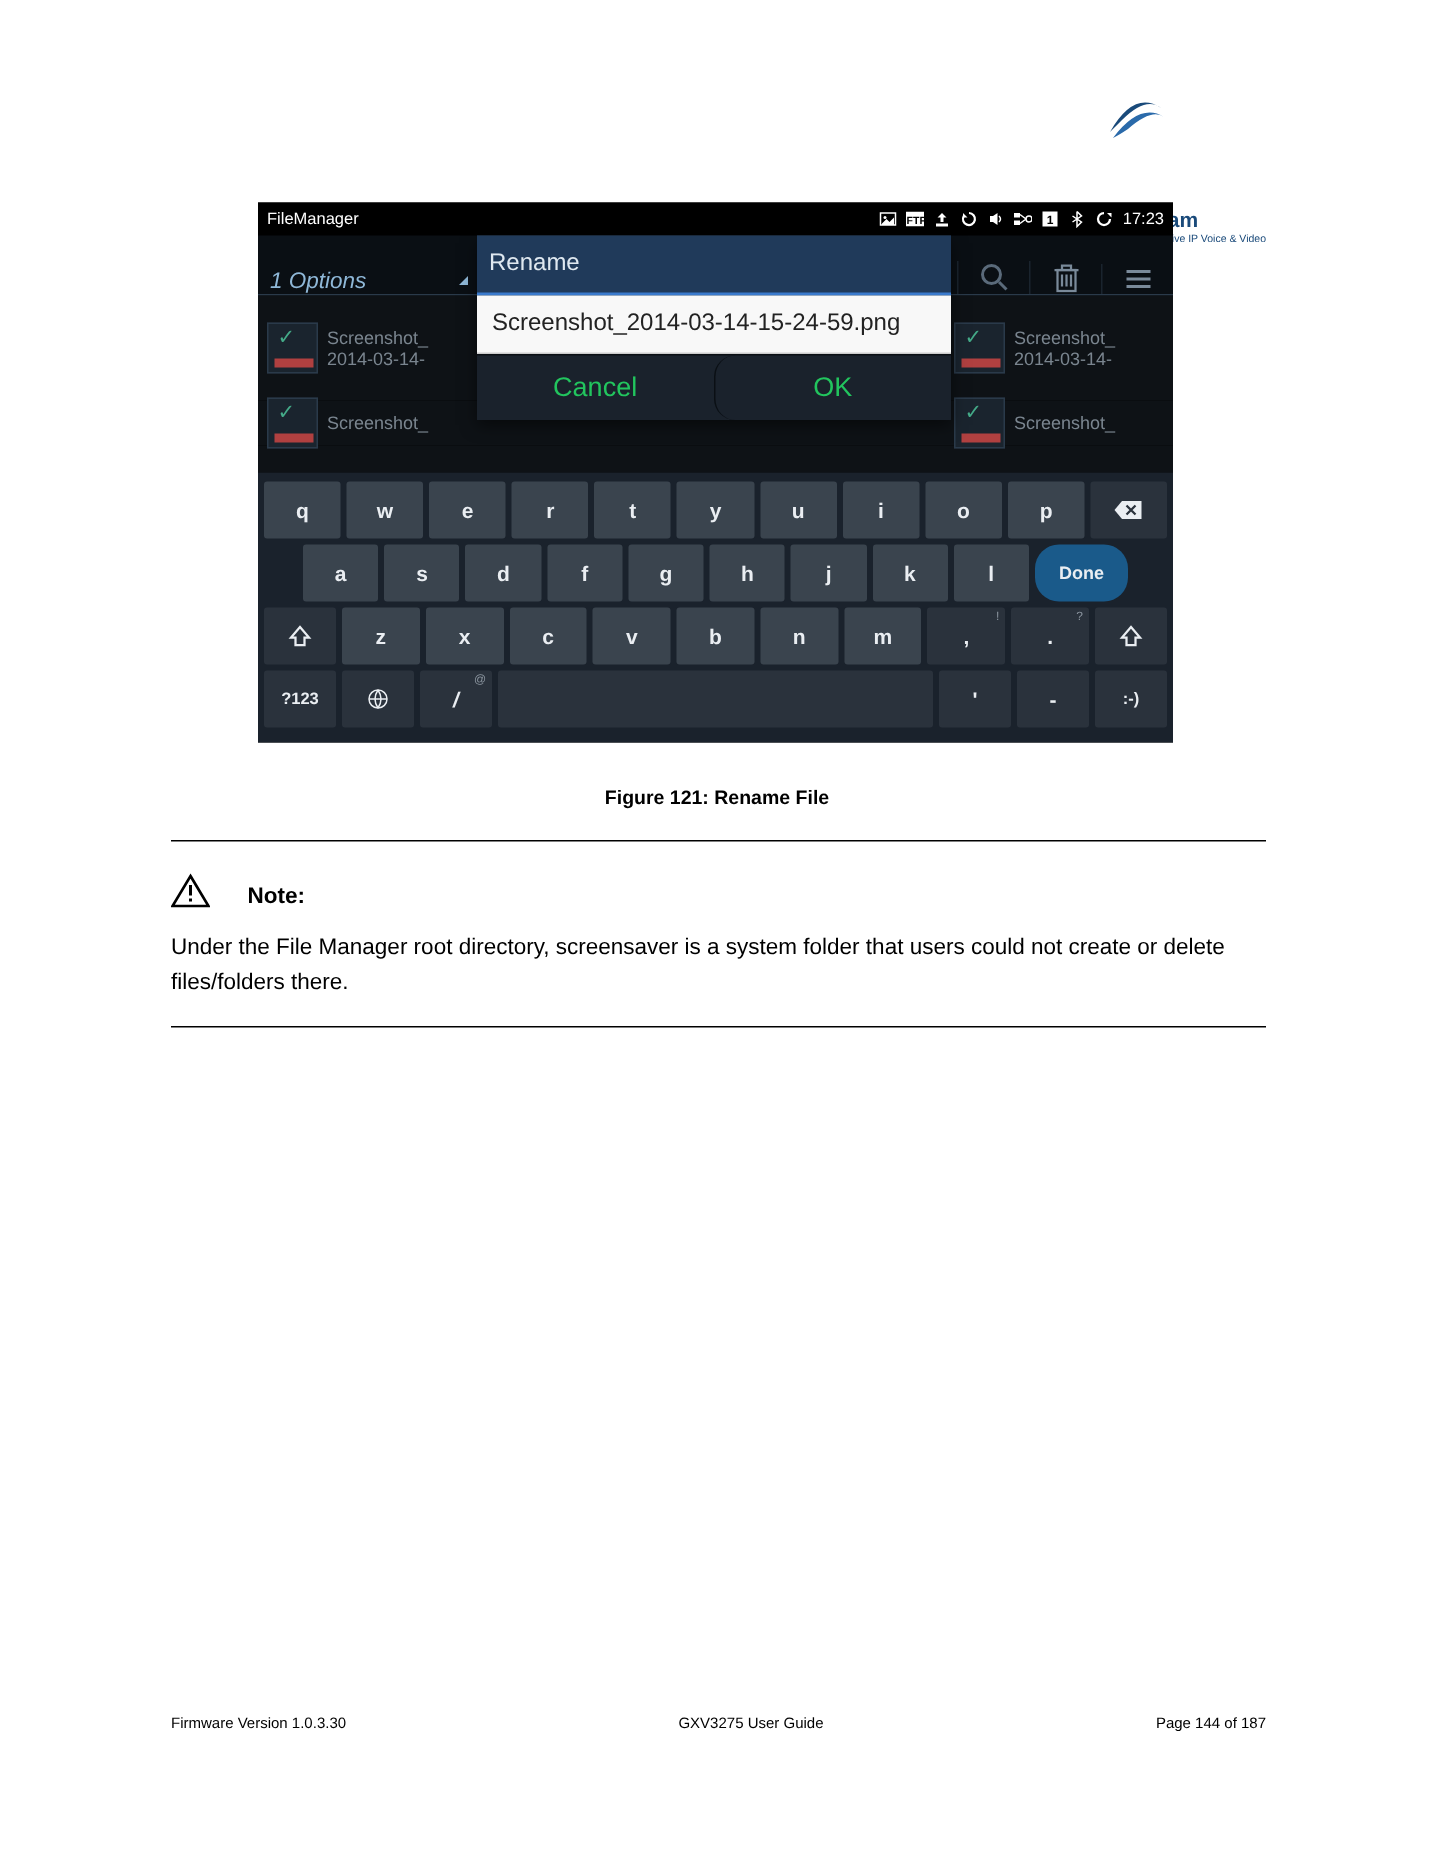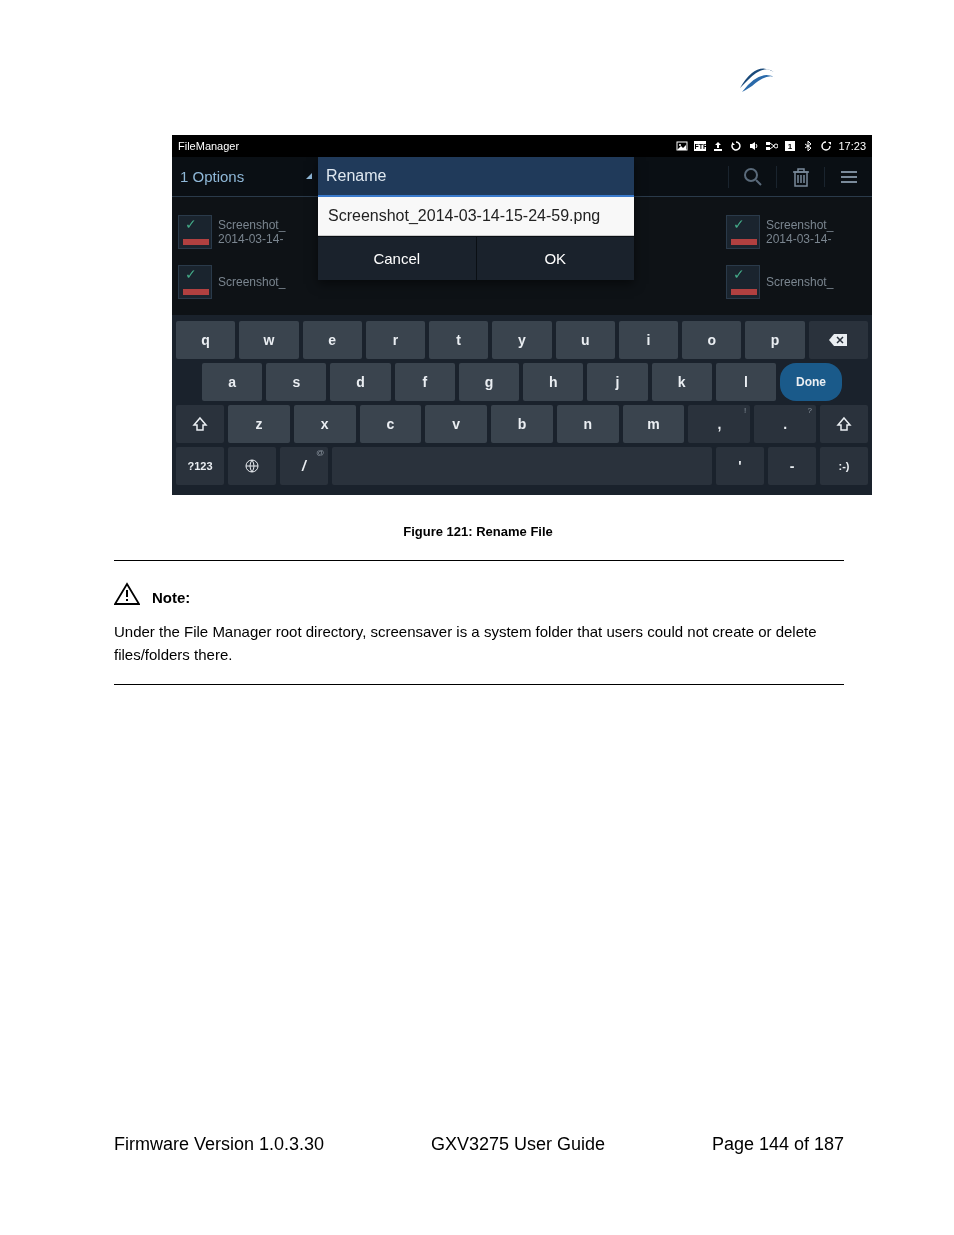--- a/index.html
+++ b/index.html
@@ -6,50 +6,50 @@
   html, body { width: 954px; height: 1235px; background: #fff; font-family: Arial, Helvetica, sans-serif; color: #000; }
   .page { position: relative; width: 954px; height: 1235px; }
 
   
   .logo { position: absolute; top: 58px; right: 110px; width: 110px; height: 60px; }
   .logo-swoosh { width: 44px; height: 44px; position: relative; display:inline-block; vertical-align:bottom;}
   .logo-text { display:inline-block; font-size: 14px; font-weight: bold; color: #1a4a7a; vertical-align: bottom; margin-left:-6px;margin-top:36px;}
   .logo-tag { font-size: 7px; color: #1a4a7a; margin-top:2px; text-align:right;}
 
   
-  .shot { position: absolute; left: 172px; top: 135px; width: 700px; height: 360px; background: #000; color:#cfd6dd; font-family: "Segoe UI", Arial, sans-serif; }
+  .shot { position: absolute; left: 172px; top: 135px; width: 610px; height: 360px; background: #000; color:#cfd6dd; font-family: "Segoe UI", Arial, sans-serif; }
   .statusbar { height: 22px; background:#000; color:#fff; font-size:11px; display:flex; align-items:center; padding:0 6px;}
   .status-left { flex:1; }
   .status-right { display:flex; gap:6px; align-items:center; }
   .status-icon { width:12px; height:12px; display:inline-flex; align-items:center; justify-content:center; }
   .sb-time { font-size:11px; }
 
-  .toolbar { height:40px; background:#0a0f14; display:flex; align-items:center; border-bottom:1px solid #2a3a4a;}
+  .toolbar { height:40px; background:#0a0f14; display:flex; align-items:flex-end; border-bottom:1px solid #2a3a4a;font-style:italic;}
   .options { width:146px; display:flex; align-items:center; padding-left:8px; color:#8fb8d8; font-size:15px; position:relative; }
   .options::after { content:""; position:absolute; right:6px; bottom:6px; width:0;height:0; border-left:6px solid transparent; border-bottom:6px solid #8fb8d8;}
   .toolbar-spacer { flex:1; }
   .tb-btn { width:48px; display:flex; align-items:center; justify-content:center; border-left:1px solid #1a242e;}
 
   .files-row { height:70px; background:#0e1216; display:flex; }
   .file-tile { width:152px; display:flex; align-items:center; gap:6px; padding:4px 6px; color:#7a858f; font-size:12px; }
   .file-thumb { width:34px; height:34px; background:#1a242e; border:1px solid #2a3a4a; position:relative; flex-shrink:0;}
   .file-thumb::after { content:""; position:absolute; left:4px; bottom:3px; width:26px; height:6px; background:#b04040;}
   .file-thumb::before { content:"✓"; position:absolute; left:6px; top:0px; color:#4a8; font-size:14px;}
   .file-label { display:flex; flex-direction:column; }
   .files-row2 { height:30px; background:#0e1216; display:flex; }
   .files-gap { height:18px; background:#0e1216;}
 
   
   .dialog { position:absolute; left:146px; top:22px; width:316px; background:#222a34; box-shadow:0 4px 10px rgba(0,0,0,0.5); z-index:5;}
   .dlg-title { background:#203a5a; border-bottom:2px solid #3a7acc; color:#dfe8f0; font-size:16px; padding:10px 8px;}
   .dlg-input-wrap { background:#f8f8f8; padding:0; }
   .dlg-input { width:100%; border:none; outline:none; background:#f8f8f8; color:#222; font-size:16px; padding:10px 10px; border-bottom:1px solid #ccc;}
   .dlg-btns { display:flex; height:44px; background:#1a222c; border-top:1px solid #0a0f14;}
-  .dlg-btn { flex:1; display:flex; align-items:center; justify-content:center; color:#ffffff; font-size:15px; cursor:pointer;}
-  .dlg-btn + .dlg-btn { border-left:1px solid #0a0f14;}
+  .dlg-btn { flex:1; display:flex; align-items:center; justify-content:center; color:#22c55e; font-size:18px; cursor:pointer;}
+  .dlg-btn + .dlg-btn { border-left:1px solid #0a0f14;border-radius:14px;}
 
   
   .kbd { position:absolute; left:0; right:0; bottom:0; height:180px; background:#1a222c; padding:6px 4px;}
   .krow { display:flex; gap:4px; margin-bottom:4px; height:38px;}
   .key { background:#3a444e; color:#eaeef2; display:flex; align-items:center; justify-content:center; font-size:14px; font-weight:bold; border-radius:2px; cursor:pointer; position:relative;}
   .key.dark { background:#2a323c; }
   .key.accent { background:#1a5a8a; font-size:12px;border-radius:16px;}
   .key-hint { position:absolute; top:1px; right:4px; font-size:8px; color:#8a949e; font-weight:normal;}
   .krow1 .key { flex:1; }
   .krow2 { padding:0 26px;}
@@ -63,28 +63,28 @@
   .krow4 .slash { flex:0 0 48px;}
   .krow4 .space { flex:3;}
   .krow4 .punc { flex:0 0 48px;}
   .krow4 .smile { flex:0 0 48px;}
 
   
   .caption { position:absolute; left:1px; width:954px; top:524px; text-align:center; font-size:13px; font-weight:bold;}
 
   
   .hr1 { position:absolute; left:114px; right:110px; top:560px; border-top:1px solid #000;}
-  .note-row { position:absolute; left:114px; top:582px; display:flex; align-items:center; gap:12px;justify-content:flex-end;}
+  .note-row { position:absolute; left:114px; top:582px; display:flex; align-items:center; gap:25px;justify-content:flex-end;}
   .warn-icon { font-size:22px;}
   .note-label { font-size:15px; font-weight:bold;}
   .note-body { position:absolute; left:114px; right:110px; top:620px; font-size:15px; line-height:1.55;}
   .hr2 { position:absolute; left:114px; right:110px; top:684px; border-top:1px solid #000;}
 
   
-  .footer { position:absolute; left:114px; right:110px; bottom:80px; display:flex; justify-content:space-between; font-size:18px;}
+  .footer { position:absolute; left:114px; right:110px; bottom:80px; display:flex; justify-content:space-between; font-size:10px;}
 </style>
 </head>
 <body>
 
 <div class="page">
 
   <div class="logo">
     <span class="logo-swoosh">
       <svg viewBox="0 0 44 44" width="44" height="44">
         <path d="M6 30 Q22 2 40 14 Q30 6 14 22 Q10 26 6 30 Z" fill="#1a4a7a"></path>

